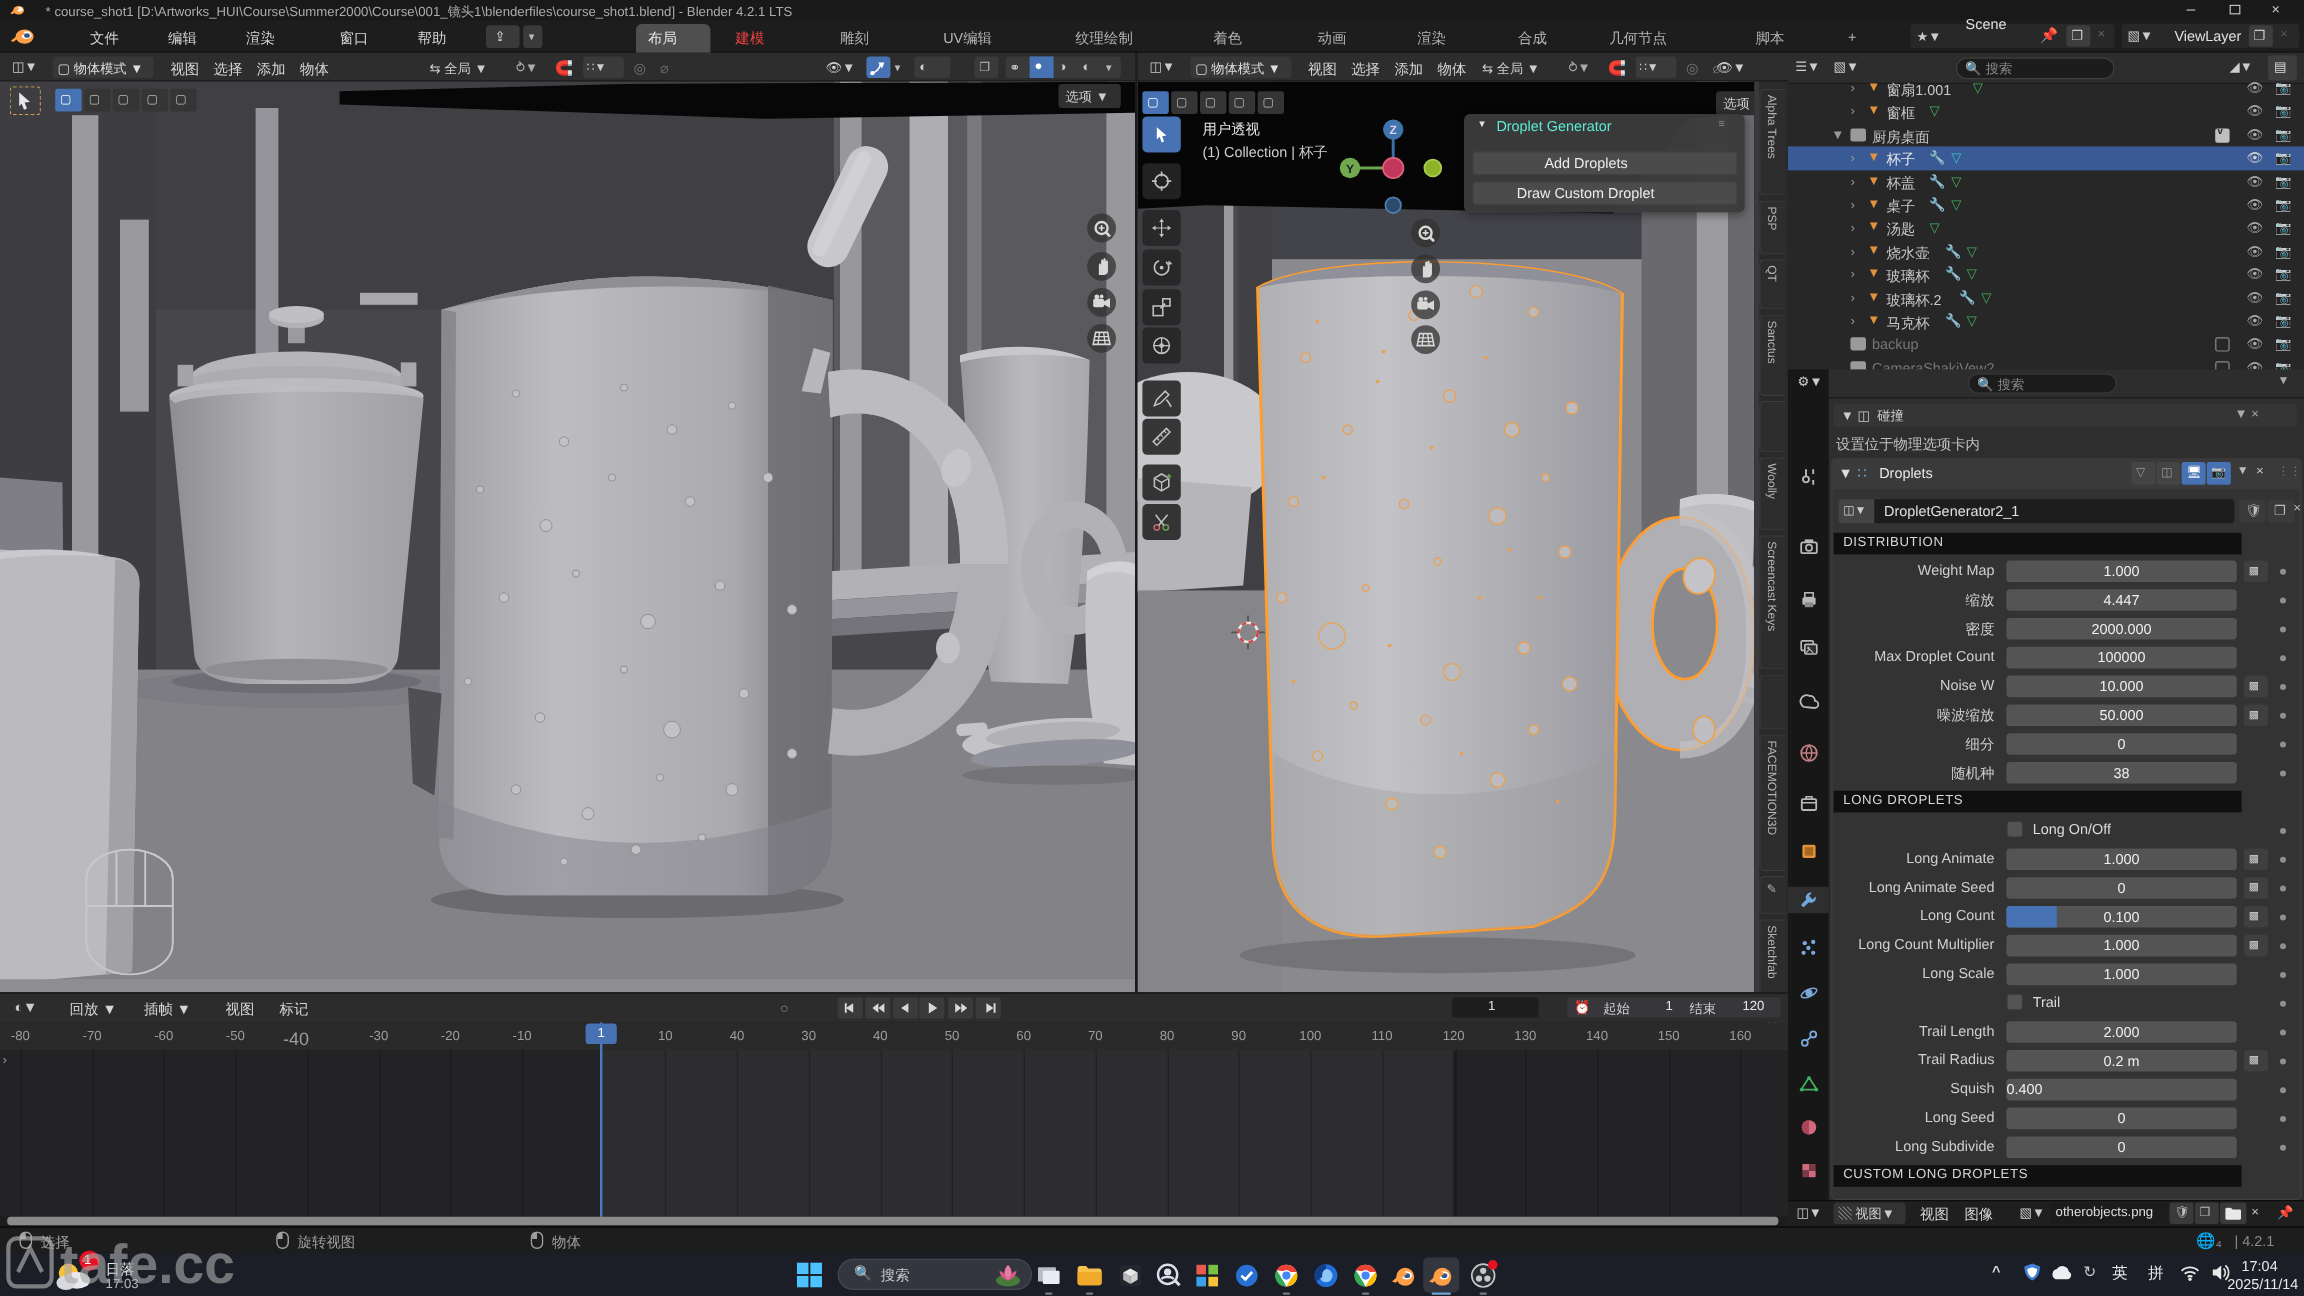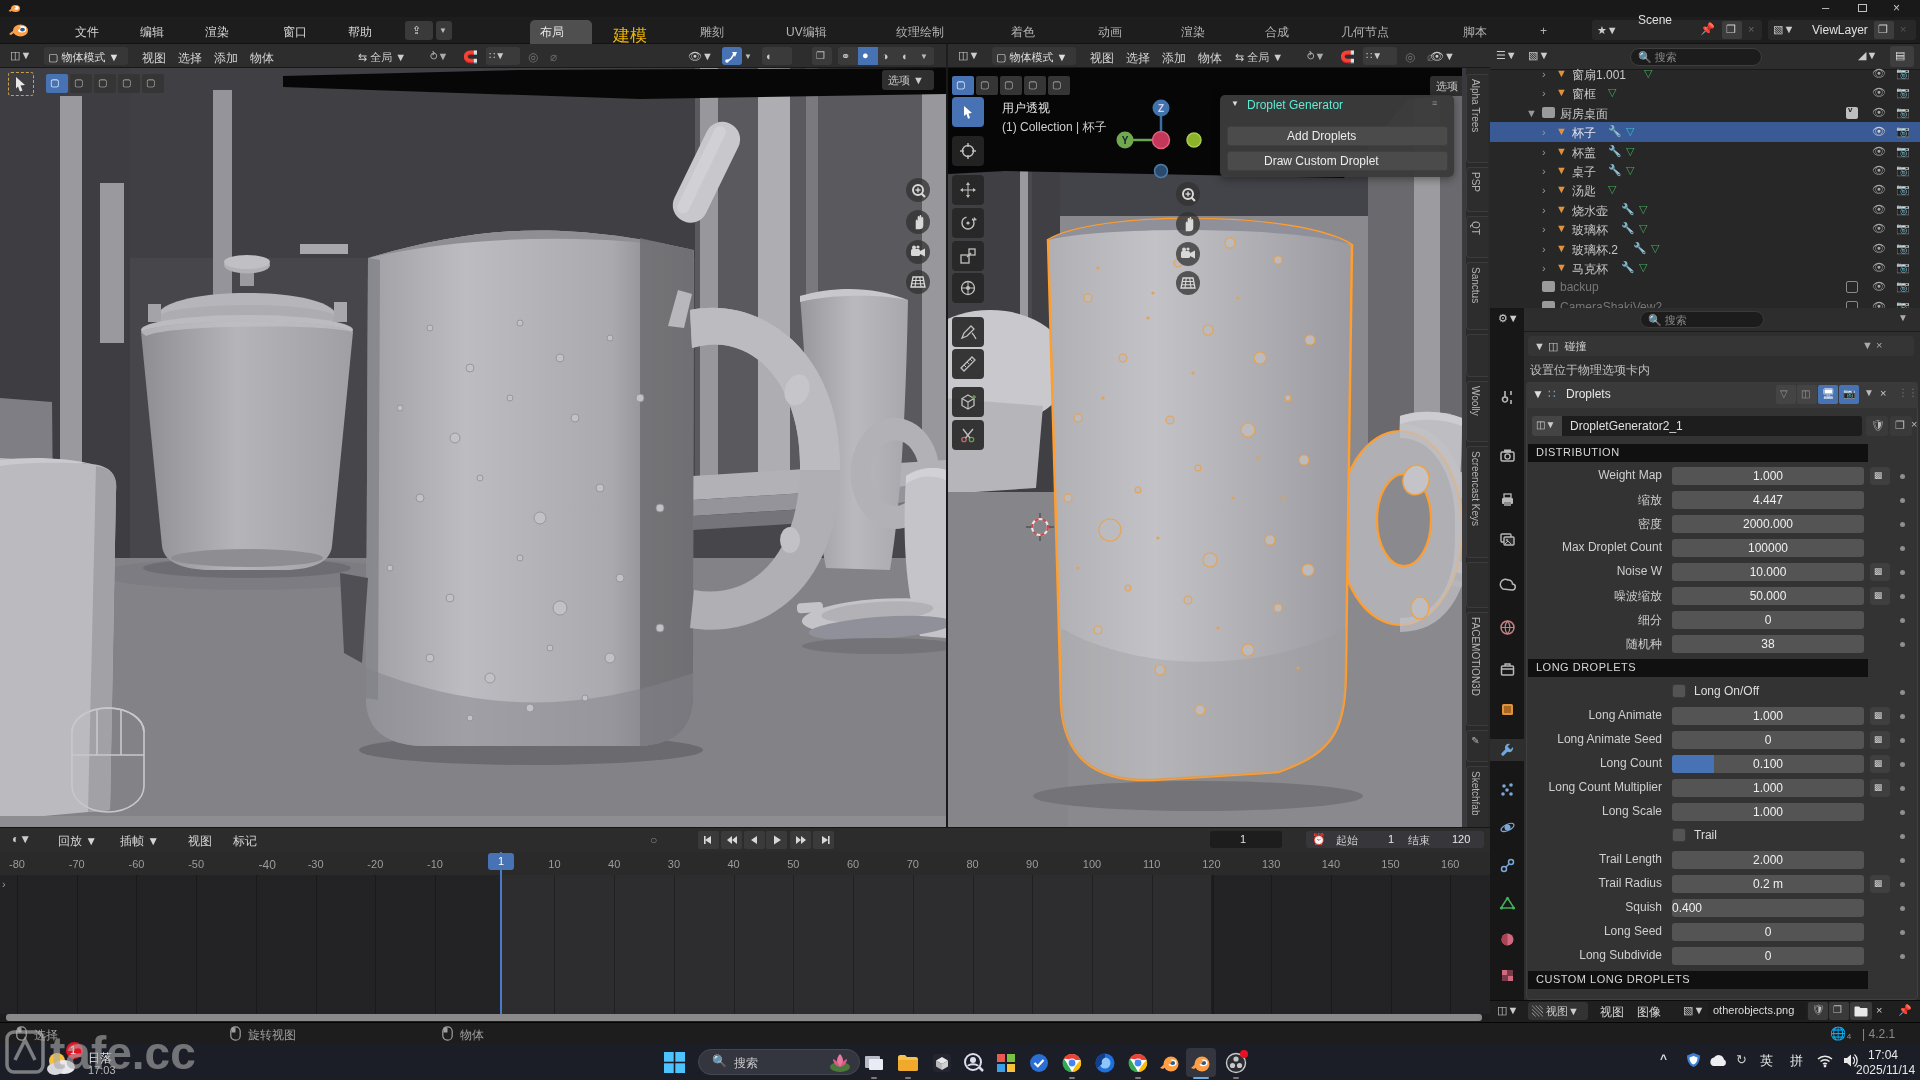--- a/index.html
+++ b/index.html
@@ -9,20 +9,21 @@
 svg{display:block}
 </style></head><body>
 <div id="root">
 
 <div class="abs" style="left:0px;top:0px;width:1920px;height:17px;background:#191919"></div>
 <svg class="abs" style="left:8px;top:3px" width="13" height="11" viewBox="0 0 13 11">
       <ellipse cx="7.5" cy="5.5" rx="4.5" ry="3.6" fill="#ff9f45"></ellipse>
       <ellipse cx="8.3" cy="4.8" rx="2.5" ry="1.9" fill="#fff"></ellipse>
       <path d="M0.5,8 Q3.5,5.5 6.5,3 L8,4.5 Q5,7 2.5,8.8 Z" fill="#ff9f45"></path>
     </svg>
+<div class="txt" style="left:38px;top:2px;font-size:11px;color:#ababab">* course_shot1 [D:\Artworks_HUI\Course\Summer2000\Course\001_镜头1\blenderfiles\course_shot1.blend] - Blender 4.2.1 LTS</div>
 <div class="txt" style="left:1822px;top:0px;font-size:13px;color:#c8c8c8">–</div>
 <div class="abs" style="left:1858px;top:4px;width:9px;height:8px;border:1px solid #c0c0c0"></div>
 <div class="txt" style="left:1893px;top:1px;font-size:12px;color:#c8c8c8">×</div>
 <div class="abs" style="left:0px;top:17px;width:1920px;height:27px;background:#1d1d1d;border-bottom:1px solid #111"></div>
 <svg class="abs" style="left:8px;top:21px" width="22" height="18" viewBox="0 0 22 18">
 <ellipse cx="12.5" cy="9.5" rx="7.5" ry="6" fill="#ff9f45"></ellipse>
 <ellipse cx="14" cy="8.3" rx="4.2" ry="3.2" fill="#fff"></ellipse>
 <ellipse cx="14.5" cy="8.6" rx="2.4" ry="1.9" fill="#2a5b8a"></ellipse>
 <path d="M1,13 Q6,9 11,5 L13,7 Q7,11 3,14 Z" fill="#ff9f45"></path>
     </svg>
@@ -30,21 +31,21 @@
 <div class="txt" style="left:140px;top:24px;font-size:12px;color:#d5d5d5">编辑</div>
 <div class="txt" style="left:205px;top:24px;font-size:12px;color:#d5d5d5">渲染</div>
 <div class="txt" style="left:283px;top:24px;font-size:12px;color:#d5d5d5">窗口</div>
 <div class="txt" style="left:348px;top:24px;font-size:12px;color:#d5d5d5">帮助</div>
 <div class="abs" style="left:405px;top:21px;width:28px;height:19px;background:#3a3a3a;border-radius:3px"></div>
 <div class="txt" style="left:412px;top:24px;font-size:11px;color:#ddd">⇪</div>
 <div class="abs" style="left:436px;top:21px;width:16px;height:19px;background:#3a3a3a;border-radius:3px"></div>
 <div class="txt" style="left:439px;top:26px;font-size:8px;color:#bbb">▼</div>
 <div class="abs" style="left:530px;top:20px;width:62px;height:24px;background:#4f4f4f;border-radius:5px 5px 0 0"></div>
 <div class="txt" style="left:540px;top:24px;font-size:12px;color:#e8e8e8">布局</div>
-<div class="txt" style="left:613px;top:24px;font-size:17px;color:#eab308">建模</div>
+<div class="txt" style="left:613px;top:24px;font-size:12px;color:#ef4444">建模</div>
 <div class="txt" style="left:700px;top:24px;font-size:12px;color:#b5b5b5">雕刻</div>
 <div class="txt" style="left:786px;top:24px;font-size:12px;color:#b5b5b5">UV编辑</div>
 <div class="txt" style="left:896px;top:24px;font-size:12px;color:#b5b5b5">纹理绘制</div>
 <div class="txt" style="left:1011px;top:24px;font-size:12px;color:#b5b5b5">着色</div>
 <div class="txt" style="left:1098px;top:24px;font-size:12px;color:#b5b5b5">动画</div>
 <div class="txt" style="left:1181px;top:24px;font-size:12px;color:#b5b5b5">渲染</div>
 <div class="txt" style="left:1265px;top:24px;font-size:12px;color:#b5b5b5">合成</div>
 <div class="txt" style="left:1341px;top:24px;font-size:12px;color:#b5b5b5">几何节点</div>
 <div class="txt" style="left:1463px;top:24px;font-size:12px;color:#b5b5b5">脚本</div>
 <div class="txt" style="left:1540px;top:24px;font-size:12px;color:#b5b5b5">+</div>
@@ -884,21 +885,21 @@
 <div class="abs" style="left:0px;top:875px;width:1490px;height:139px;background:#232325"></div>
 <div class="abs" style="left:500px;top:875px;width:712px;height:139px;background:#2d2d2f"></div>
 <div class="txt" style="left:-3.0px;top:858px;width:40px;text-align:center;font-size:11px;color:#9c9c9c">-80</div>
 <div class="abs" style="left:17px;top:875px;width:1px;height:139px;background:rgba(0,0,0,0.28)"></div>
 <div class="txt" style="left:56.72px;top:858px;width:40px;text-align:center;font-size:11px;color:#9c9c9c">-70</div>
 <div class="abs" style="left:77px;top:875px;width:1px;height:139px;background:rgba(0,0,0,0.28)"></div>
 <div class="txt" style="left:116.44px;top:858px;width:40px;text-align:center;font-size:11px;color:#9c9c9c">-60</div>
 <div class="abs" style="left:136px;top:875px;width:1px;height:139px;background:rgba(0,0,0,0.28)"></div>
 <div class="txt" style="left:176.16000000000003px;top:858px;width:40px;text-align:center;font-size:11px;color:#9c9c9c">-50</div>
 <div class="abs" style="left:196px;top:875px;width:1px;height:139px;background:rgba(0,0,0,0.28)"></div>
-<div class="txt" style="left:235.88000000000002px;top:858px;width:40px;text-align:right;font-size:12px;color:#9c9c9c">-40</div>
+<div class="txt" style="left:235.88000000000002px;top:858px;width:40px;text-align:left;font-size:15px;color:#9c9c9c">-40</div>
 <div class="abs" style="left:256px;top:875px;width:1px;height:139px;background:rgba(0,0,0,0.28)"></div>
 <div class="txt" style="left:295.6px;top:858px;width:40px;text-align:center;font-size:11px;color:#9c9c9c">-30</div>
 <div class="abs" style="left:316px;top:875px;width:1px;height:139px;background:rgba(0,0,0,0.28)"></div>
 <div class="txt" style="left:355.32000000000005px;top:858px;width:40px;text-align:center;font-size:11px;color:#9c9c9c">-20</div>
 <div class="abs" style="left:375px;top:875px;width:1px;height:139px;background:rgba(0,0,0,0.28)"></div>
 <div class="txt" style="left:415.04px;top:858px;width:40px;text-align:center;font-size:11px;color:#9c9c9c">-10</div>
 <div class="abs" style="left:435px;top:875px;width:1px;height:139px;background:rgba(0,0,0,0.28)"></div>
 <div class="txt" style="left:534.48px;top:858px;width:40px;text-align:center;font-size:11px;color:#9c9c9c">10</div>
 <div class="abs" style="left:554px;top:875px;width:1px;height:139px;background:rgba(0,0,0,0.28)"></div>
 <div class="txt" style="left:594.2px;top:858px;width:40px;text-align:center;font-size:11px;color:#9c9c9c">40</div>

